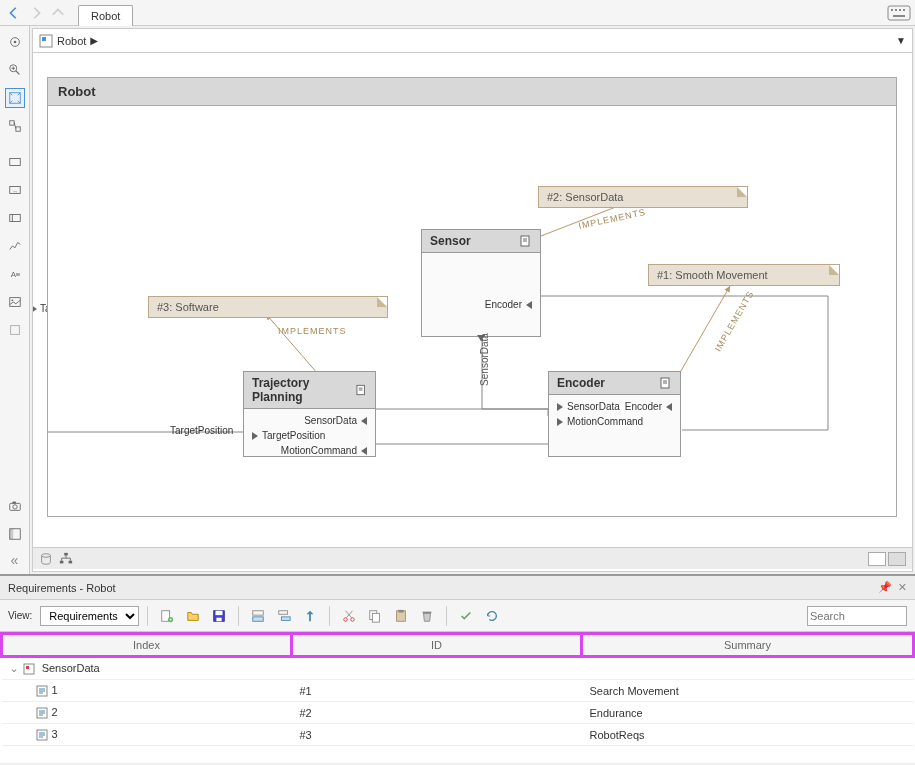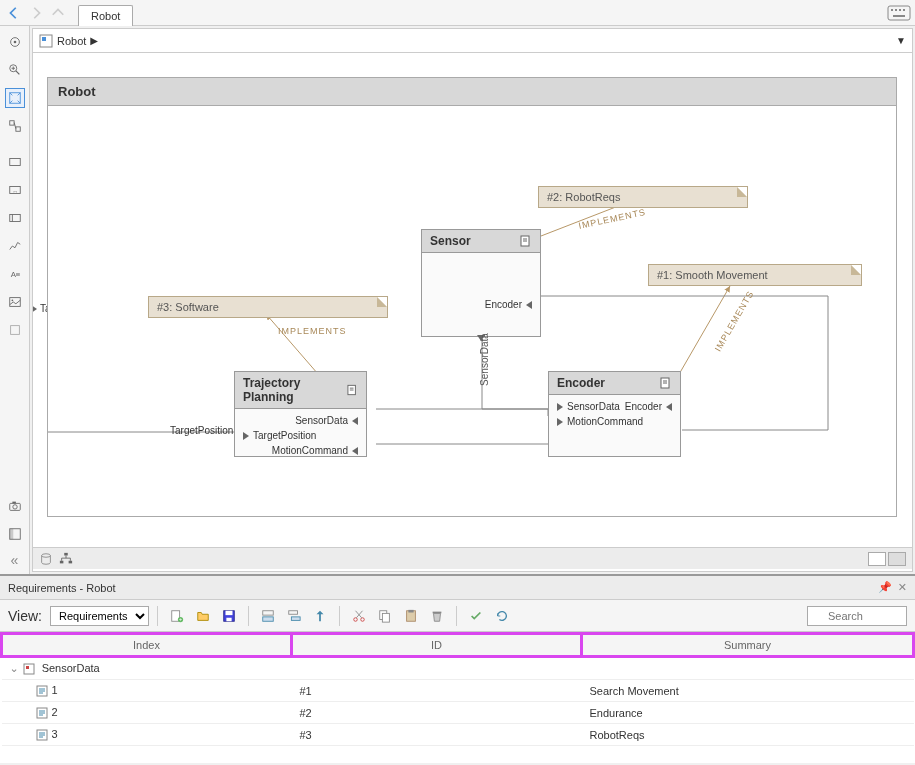--- a/index.html
+++ b/index.html
@@ -53,25 +53,25 @@
 .view-tabs { margin-left: auto; display: flex; }
 .view-tab { width: 18px; height: 14px; border: 1px solid #aaa; margin-left: 2px; background: #fff; cursor: pointer; }
 
 .requirements-panel { height: 189px; background: #fff; border-top: 2px solid #999; }
 .req-header { height: 24px; background: #ececec; border-bottom: 1px solid #ccc; display: flex; align-items: center; padding: 0 8px; font-size: 11px; }
 .req-header-spacer { flex: 1; }
 .req-pin { cursor: pointer; margin-right: 6px; color: #888; }
 .req-close { cursor: pointer; color: #888; }
 
 .req-toolbar { height: 32px; background: #f5f5f5; border-bottom: 1px solid #ccc; display: flex; align-items: center; padding: 0 8px; gap: 4px; }
-.view-label { font-size: 14px; margin-right: 4px; }
+.view-label { font-size: 10px; margin-right: 4px; }
 .view-select { font-size: 11px; padding: 2px 4px; border: 1px solid #aaa; background: #fff; }
 .tb-sep { width: 1px; height: 20px; background: #ccc; margin: 0 4px; }
 .tb-btn { width: 22px; height: 22px; display: flex; align-items: center; justify-content: center; cursor: pointer; border: 1px solid transparent; }
-.search-box { margin-left: auto; border: 1px solid #aaa; padding: 3px 20px; font-size: 11px; width: 100px; }
+.search-box { margin-left: auto; border: 1px solid #aaa; padding: 3px 2px; font-size: 11px; width: 100px; }
 
 .req-table { width: 100%; border-collapse: collapse; font-size: 11px; }
 .req-table th { background: #f5f5f5; border: 3px solid #d946ef; padding: 4px 8px; font-weight: normal; color: #666; text-align: center; }
 .req-table td { border-bottom: 1px solid #eee; padding: 4px 8px; }
 .req-icon { display: inline-block; width: 12px; height: 12px; margin-right: 4px; vertical-align: middle; }
 .tree-toggle { display: inline-block; width: 10px; color: #888; cursor: pointer; }
 .col-index { width: 290px; }
 .col-id { width: 290px; }
 
 .ext-port { position: absolute; display: flex; align-items: center; font-size: 10px; }
@@ -242,24 +242,24 @@
             <path d="M493 190 L780 190 L780 324 L634 324" fill="none" stroke="#888"></path>
 
             <line x1="434" y1="303" x2="500" y2="303" stroke="#888"></line>
           </svg>
 
           <div class="note-block" style="left:100px; top:190px; width:240px;">
             <span>#3: Software</span>
             <div class="note-fold"></div>
           </div>
           <div class="note-block" style="left:490px; top:80px; width:210px;">
-            <span>#2: RobotReqs</span>
+            <span>#2: SensorData</span>
             <div class="note-fold"></div>
           </div>
-          <div class="note-block" style="left:600px; top:158px; width:214px;">
+          <div class="note-block" style="left:600px; top:158px; width:192px;">
             <span>#1: Smooth Movement</span>
             <div class="note-fold"></div>
           </div>
 
           <div class="implements-label" style="left:230px; top:220px;">IMPLEMENTS</div>
           <div class="implements-label" style="left:530px; top:108px; transform:rotate(-12deg);">IMPLEMENTS</div>
           <div class="implements-label" style="left:652px; top:210px; transform:rotate(-60deg);">IMPLEMENTS</div>
 
           <div class="component-block" style="left:373px; top:123px; width:120px; height:108px;">
             <div class="component-header">
@@ -276,21 +276,21 @@
                 <div class="port-tri port-tri-out" style="margin-right:-6px;"></div>
               </div>
               <div style="position:absolute; left:50%; bottom:-6px; transform:translateX(-50%);">
                 <div style="width:0;height:0;border-style:solid;border-width:6px 4px 0 4px;border-color:#666 transparent transparent transparent;"></div>
               </div>
             </div>
           </div>
 
           <div style="position:absolute; left:410px; top:248px; transform:rotate(-90deg); font-size:10px; color:#555;">SensorData</div>
 
-          <div class="component-block" style="left:186px; top:265px; width:133px; height:86px;">
+          <div class="component-block" style="left:195px; top:265px; width:133px; height:86px;">
             <div class="component-header">
               <span>Trajectory Planning</span>
               <svg class="component-doc-icon" viewBox="0 0 12 12">
                   <rect x="1" y="1" width="8" height="10" fill="#fff" stroke="#666"></rect>
                   <line x1="3" y1="4" x2="7" y2="4" stroke="#666"></line>
                   <line x1="3" y1="6" x2="7" y2="6" stroke="#666"></line>
                 </svg>
             </div>
             <div class="component-body">
               <div class="port-row" style="justify-content:flex-end;">

